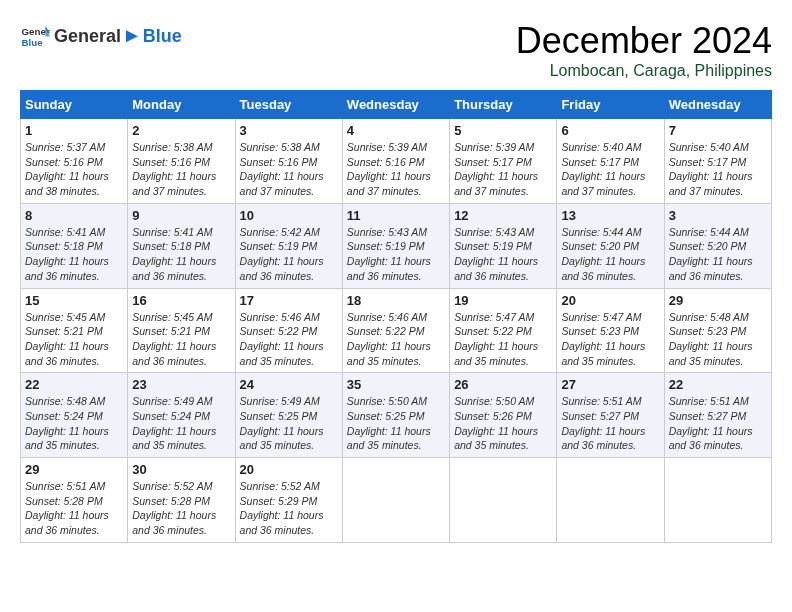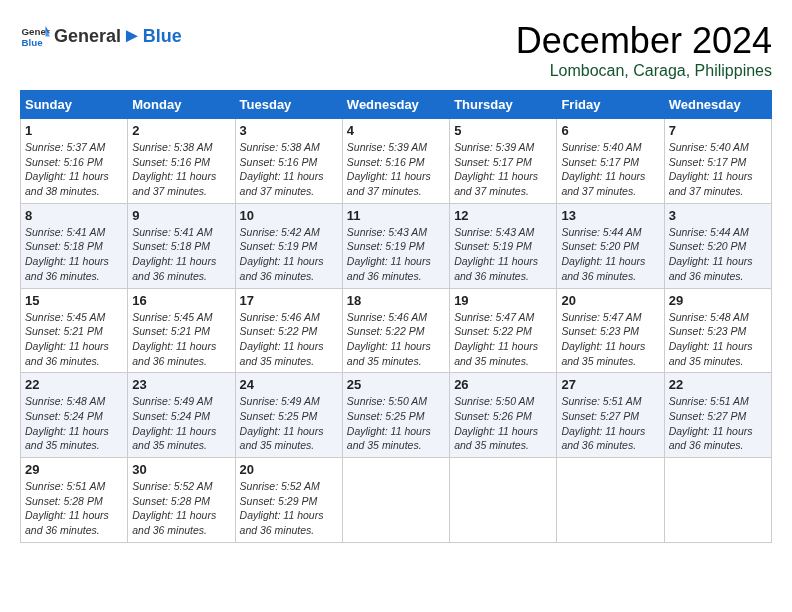--- a/index.html
+++ b/index.html
@@ -209,21 +209,21 @@
         </td>
         <td>
           <span class="day-num">23</span>
           <div class="day-info">Sunrise: 5:49 AM<br>Sunset: 5:24 PM<br>Daylight: 11 hours and 35 minutes.</div>
         </td>
         <td>
           <span class="day-num">24</span>
           <div class="day-info">Sunrise: 5:49 AM<br>Sunset: 5:25 PM<br>Daylight: 11 hours and 35 minutes.</div>
         </td>
         <td>
-          <span class="day-num">25</span>
+          <span class="day-num">35</span>
           <div class="day-info">Sunrise: 5:50 AM<br>Sunset: 5:25 PM<br>Daylight: 11 hours and 35 minutes.</div>
         </td>
         <td>
           <span class="day-num">26</span>
           <div class="day-info">Sunrise: 5:50 AM<br>Sunset: 5:26 PM<br>Daylight: 11 hours and 35 minutes.</div>
         </td>
         <td>
           <span class="day-num">27</span>
           <div class="day-info">Sunrise: 5:51 AM<br>Sunset: 5:27 PM<br>Daylight: 11 hours and 36 minutes.</div>
         </td>

